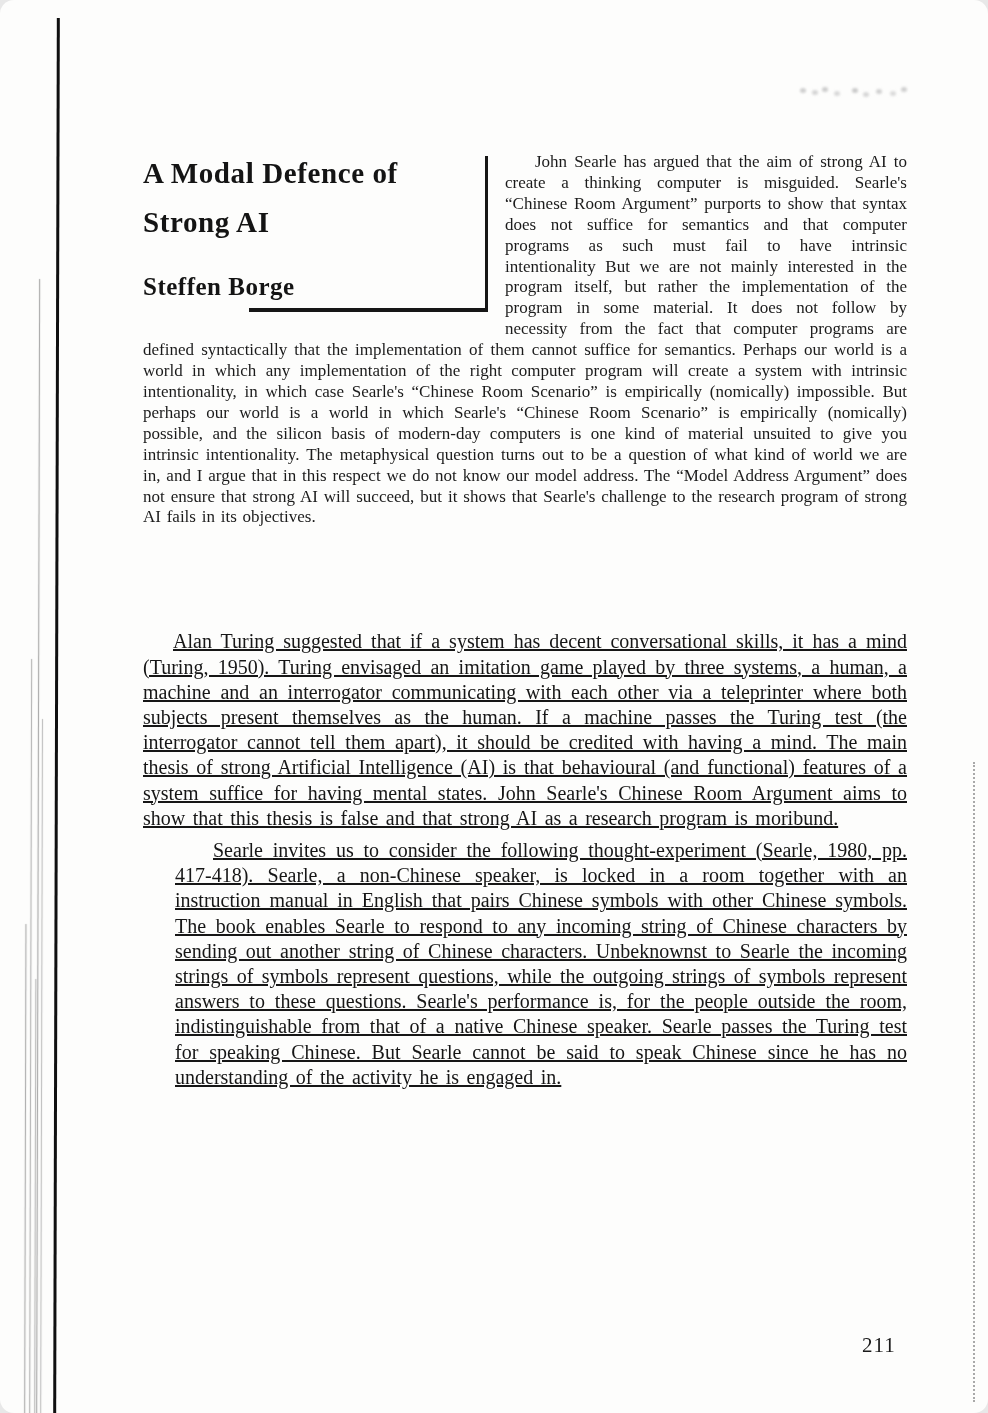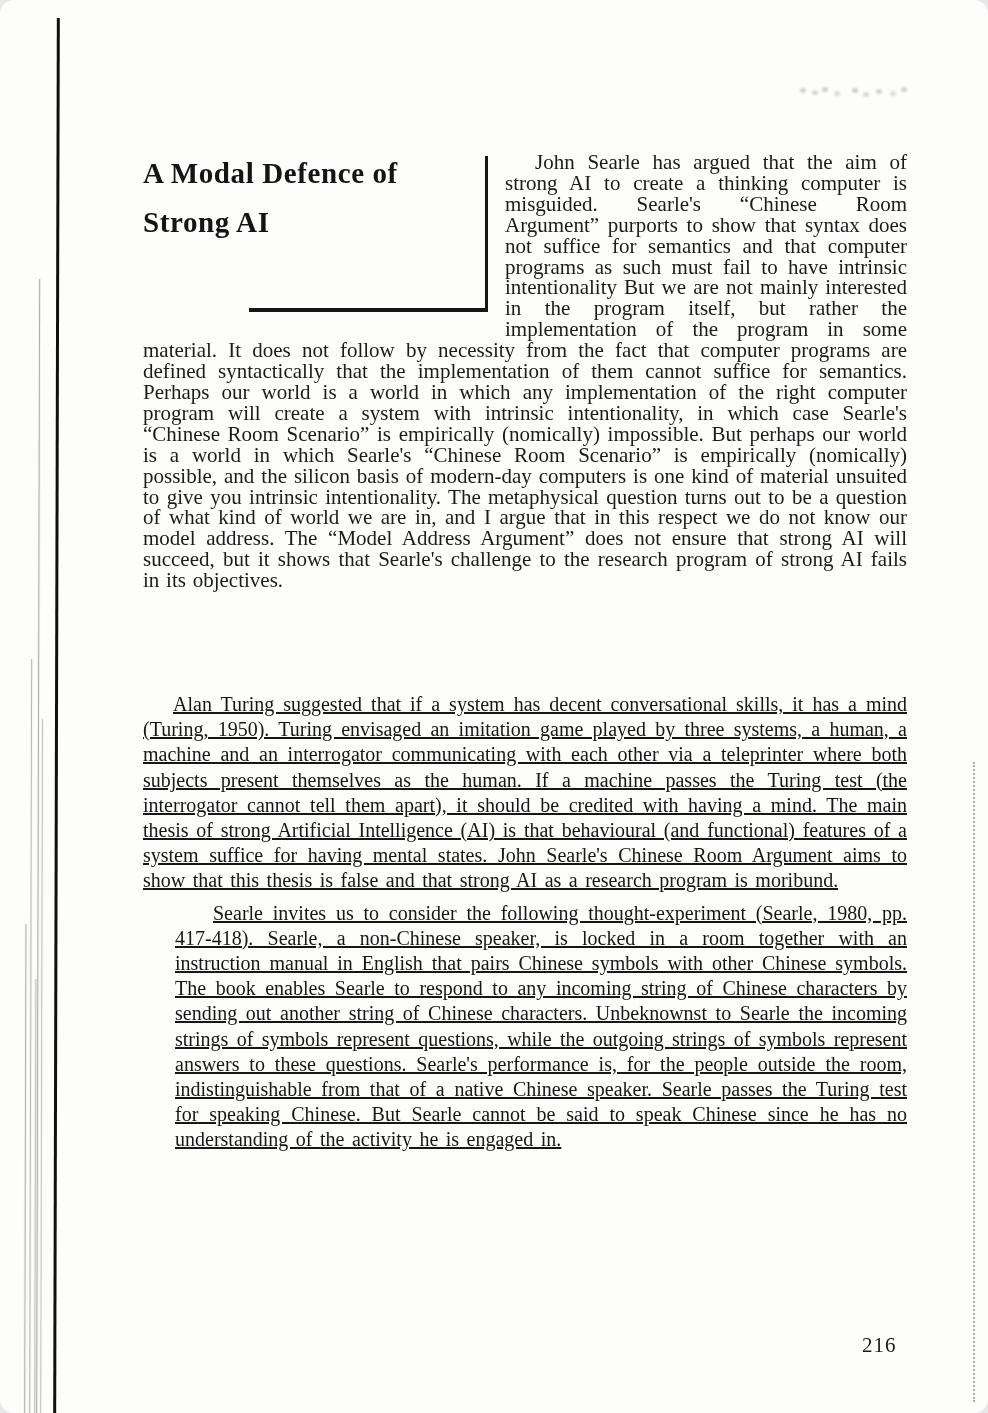--- a/index.html
+++ b/index.html
@@ -105,21 +105,21 @@
     width: 239px;
     height: 4px;
     background: #161616;
   }
 
   .abstract {
     margin: 0;
     padding-top: 4px;
     text-align: justify;
     text-indent: 30px;
-    font-size: 21px;
+    font-size: 17px;
     line-height: 20.9px;
     word-spacing: 1.5px;
     color: #1b1b1b;
   }
 
   .body {
     clear: both;
     margin-top: 101px;
   }
   .bodypara {
@@ -151,28 +151,29 @@
   <div class="scan-edge-left"></div>
   <div class="scan-dotted-right"></div>
   <div class="scan-smudge"></div>
 
   <div class="content">
 
     <div class="abstract-section">
       <div class="title-box">
         <h1 class="title">A Modal Defence of
 Strong AI</h1>
+        <div class="author">Steffen Borge</div>
         <div class="v-rule"></div>
         <div class="h-rule"></div>
       </div>
       <p class="abstract">John Searle has argued that the aim of strong AI to create a thinking computer is misguided. Searle's “Chinese Room Argument” purports to show that syntax does not suffice for semantics and that computer programs as such must fail to have intrinsic intentionality But we are not mainly interested in the program itself, but rather the implementation of the program in some material. It does not follow by necessity from the fact that computer programs are defined syntactically that the implementation of them cannot suffice for semantics. Perhaps our world is a world in which any implementation of the right computer program will create a system with intrinsic intentionality, in which case Searle's “Chinese Room Scenario” is empirically (nomically) impossible. But perhaps our world is a world in which Searle's “Chinese Room Scenario” is empirically (nomically) possible, and the silicon basis of modern-day computers is one kind of material unsuited to give you intrinsic intentionality. The metaphysical question turns out to be a question of what kind of world we are in, and I argue that in this respect we do not know our model address. The “Model Address Argument” does not ensure that strong AI will succeed, but it shows that Searle's challenge to the research program of strong AI fails in its objectives.</p>
     </div>
 
     <div class="body">
       <p class="bodypara first">Alan Turing suggested that if a system has decent conversational skills, it has a mind (Turing, 1950). Turing envisaged an imitation game played by three systems, a human, a machine and an interrogator communicating with each other via a teleprinter where both subjects present themselves as the human. If a machine passes the Turing test (the interrogator cannot tell them apart), it should be credited with having a mind. The main thesis of strong Artificial Intelligence (AI) is that behavioural (and functional) features of a system suffice for having mental states. John Searle's Chinese Room Argument aims to show that this thesis is false and that strong AI as a research program is moribund.</p>
       <p class="bodypara second">Searle invites us to consider the following thought-experiment (Searle, 1980, pp. 417-418). Searle, a non-Chinese speaker, is locked in a room together with an instruction manual in English that pairs Chinese symbols with other Chinese symbols. The book enables Searle to respond to any incoming string of Chinese characters by sending out another string of Chinese characters. Unbeknownst to Searle the incoming strings of symbols represent questions, while the outgoing strings of symbols represent answers to these questions. Searle's performance is, for the people outside the room, indistinguishable from that of a native Chinese speaker. Searle passes the Turing test for speaking Chinese. But Searle cannot be said to speak Chinese since he has no understanding of the activity he is engaged in.</p>
     </div>
 
   </div>
 
-  <div class="pagenum">216</div>
+  <div class="pagenum">211</div>
 
 </div>
 
 </body></html>

